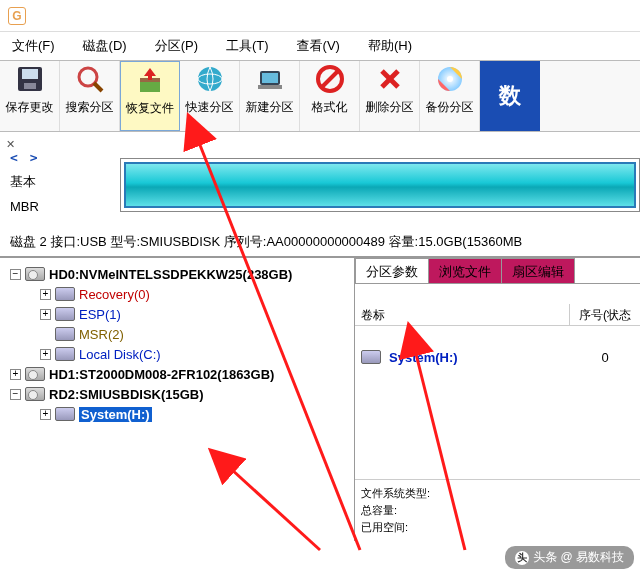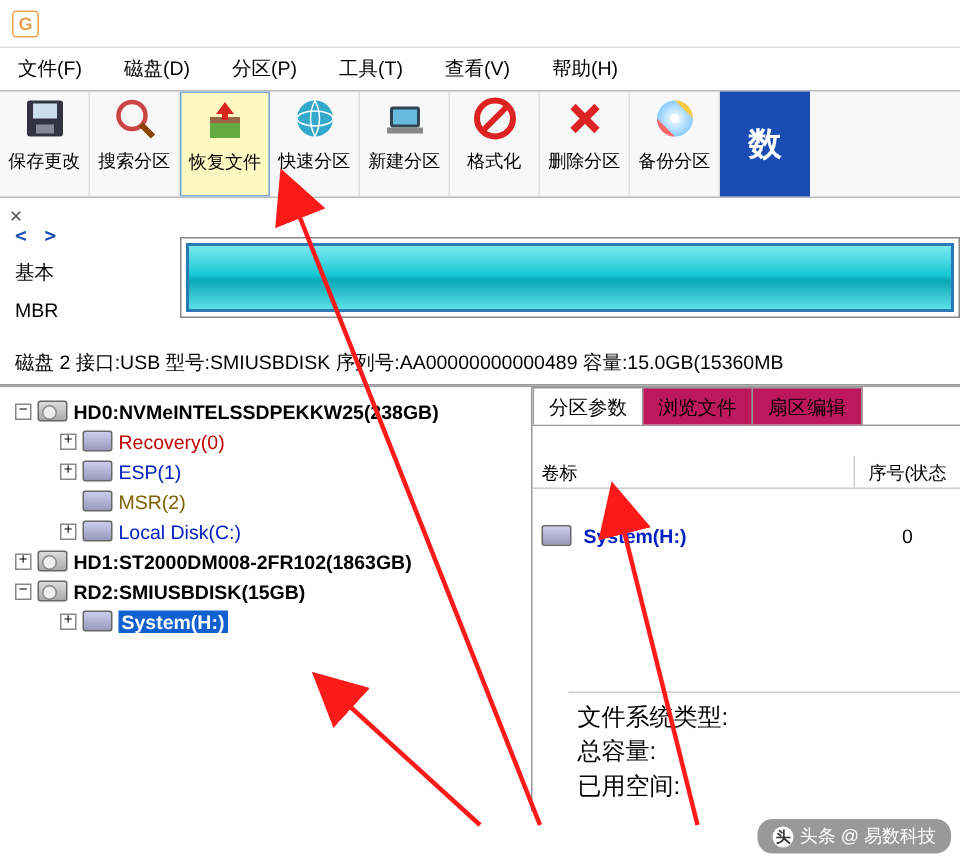--- a/index.html
+++ b/index.html
@@ -40,21 +40,21 @@
 .tabs { display: flex; height: 26px; border-bottom: 1px solid #999; }
 .tab { padding: 4px 10px; border: 1px solid #999; border-bottom: none; background: #be185d; margin-right: -1px; font-size: 13px; }
 .tabs .tab:first-child { background: #fff; }
 .rhead { display: flex; height: 22px; border-bottom: 1px solid #ccc; font-size: 12px; }
 .rhead > div:first-child { flex: 1; padding: 3px 6px; border-right: 1px solid #ccc; }
 .rhead > div:last-child { width: 70px; padding: 3px 6px; text-align: center; }
 .rbody { flex: 1; position: relative; }
 .rrow { display: flex; height: 22px; align-items: center; }
 .rrow .c1 { flex: 1; padding: 0 6px; display: flex; align-items: center; gap: 4px; }
 .rrow .c2 { width: 70px; text-align: center; }
-.stats { border-top: 1px solid #ccc; padding: 4px 6px; font-size: 16px; margin-left: 24px; }
+.stats { border-top: 1px solid #ccc; padding: 4px 6px; font-size: 11px; }
 .stats div { margin: 2px 0; }
 .watermark { position: absolute; right: 6px; bottom: 6px; color: #fff; background: rgba(0,0,0,.4); border-radius: 10px; padding: 3px 10px; font-size: 12px; display: flex; align-items: center; gap: 4px; }
 .watermark .wicon { width: 14px; height: 14px; border-radius: 50%; background: #fff; color: #333; display: flex; align-items: center; justify-content: center; font-size: 10px; font-weight: bold; }
 svg.arrow-svg { position: absolute; top: 0; left: 0; width: 640px; height: 575px; pointer-events: none; }
 </style>
 </head>
 <body>
 
 <div class="titlebar">
   <span class="logo">G</span>

